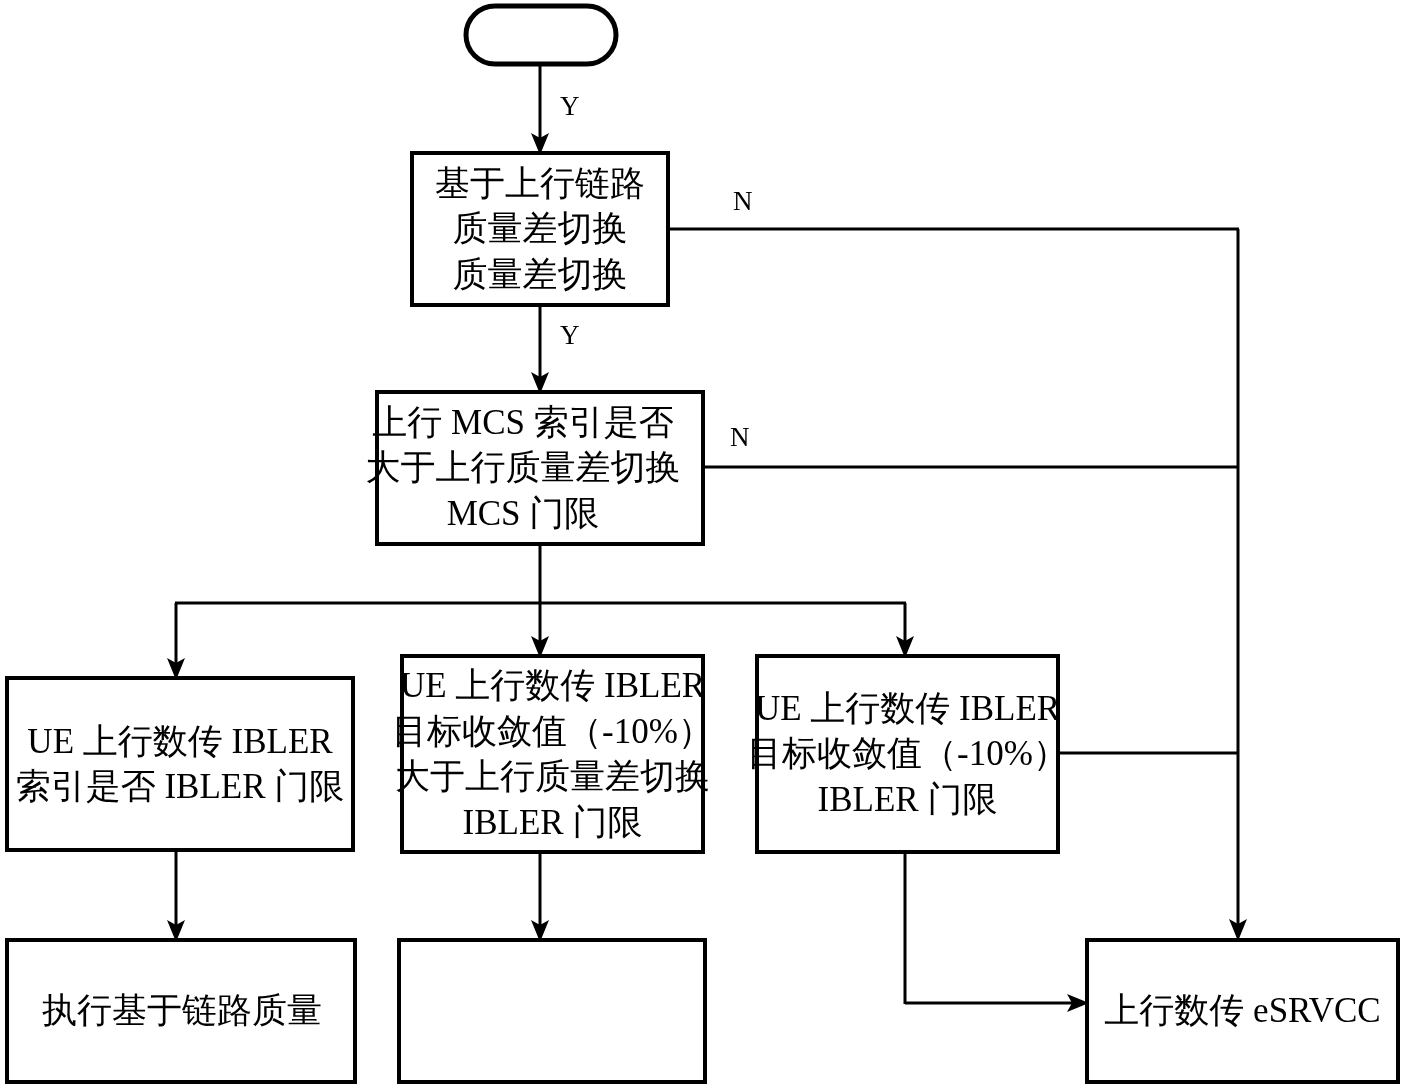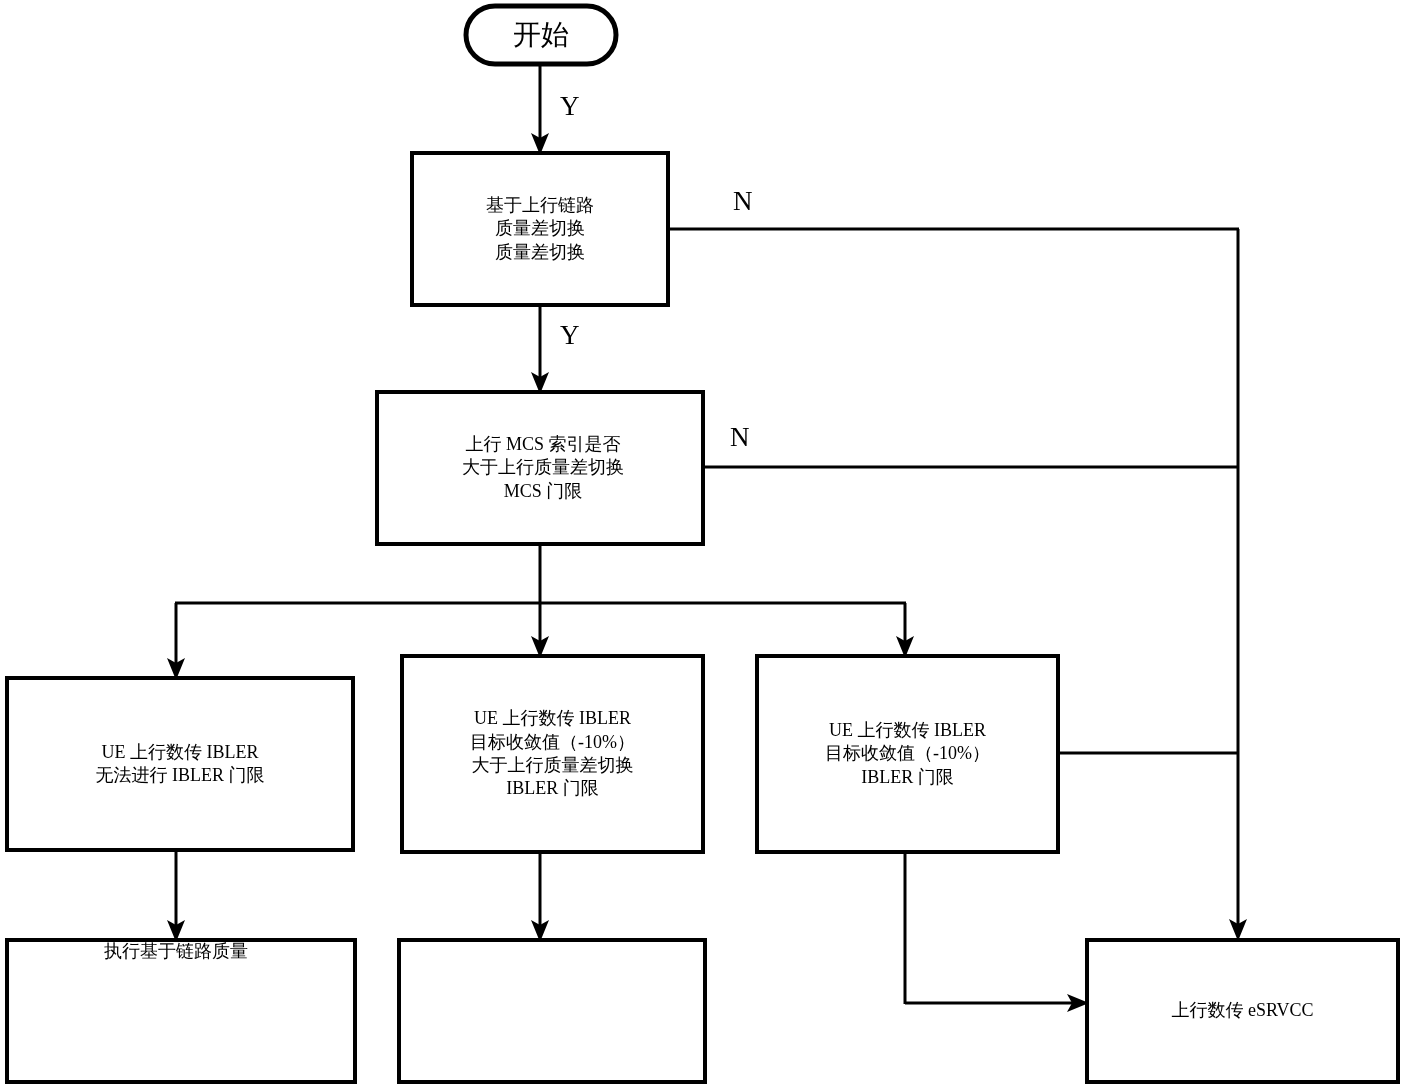--- a/index.html
+++ b/index.html
@@ -48,21 +48,21 @@
   }
   .node-text {
     position: absolute;
     display: flex;
     flex-direction: column;
     align-items: center;
     justify-content: center;
     text-align: center;
     color: #000000;
     font-family: "Liberation Serif", "DejaVu Serif", serif;
-    font-size: 18px;
+    font-size: 35px;
     line-height: 1.30;
     white-space: pre;
     pointer-events: none;
   }
   .node-text .tline {
     display: block;
   }
   .edge-label {
     position: absolute;
     color: #000000;
@@ -127,55 +127,52 @@
     <polygon class="arrow-head" points="540,942 531,920 540,925 549,920"></polygon>
 
     <line class="conn-line" x1="1058" y1="753" x2="1239" y2="753"></line>
 
     <line class="conn-line" x1="905" y1="852" x2="905" y2="1004"></line>
     <line class="conn-line" x1="905" y1="1003" x2="1080" y2="1003"></line>
     <polygon class="arrow-head" points="1089,1003 1067,994 1072,1003 1067,1012"></polygon>
 
   </svg>
 
-  <div class="node-text terminal-text" style="left:466px; top:6px; width:150px; height:58px;">
-    <span class="tline">开始</span>
-  </div>
 
   <div class="node-text" style="left:412px; top:153px; width:256px; height:152px;">
     <span class="tline">基于上行链路</span>
     <span class="tline">质量差切换</span>
     <span class="tline">质量差切换</span>
   </div>
 
-  <div class="node-text" style="left:380px; top:392px; width:326px; height:152px;">
+  <div class="node-text" style="left:360px; top:392px; width:326px; height:152px;">
     <span class="tline">上行 MCS 索引是否</span>
     <span class="tline">大于上行质量差切换</span>
     <span class="tline">MCS 门限</span>
   </div>
 
   <div class="node-text" style="left:7px; top:678px; width:346px; height:172px;">
     <span class="tline">UE 上行数传 IBLER</span>
-    <span class="tline">无法进行 IBLER 门限</span>
+    <span class="tline">索引是否 IBLER 门限</span>
   </div>
 
   <div class="node-text" style="left:402px; top:656px; width:301px; height:196px;">
     <span class="tline">UE 上行数传 IBLER</span>
     <span class="tline">目标收敛值（-10%）</span>
     <span class="tline">大于上行质量差切换</span>
     <span class="tline">IBLER 门限</span>
   </div>
 
   <div class="node-text" style="left:757px; top:656px; width:301px; height:196px;">
     <span class="tline">UE 上行数传 IBLER</span>
     <span class="tline">目标收敛值（-10%）</span>
     <span class="tline">IBLER 门限</span>
   </div>
 
-  <div class="node-text" style="left:2px; top:940px; width:348px; height:142px;justify-content:space-between;">
+  <div class="node-text" style="left:8px; top:940px; width:348px; height:142px;">
     <span class="tline">执行基于链路质量</span>
   </div>
 
 
   <div class="node-text" style="left:1087px; top:940px; width:311px; height:142px;">
     <span class="tline">上行数传 eSRVCC</span>
   </div>
 
   <div class="edge-label" style="left:560px; top:93px;">Y</div>
 

